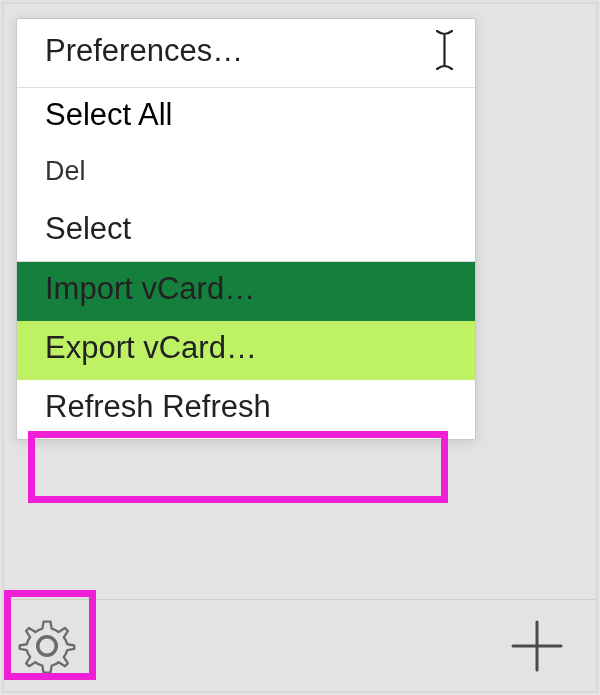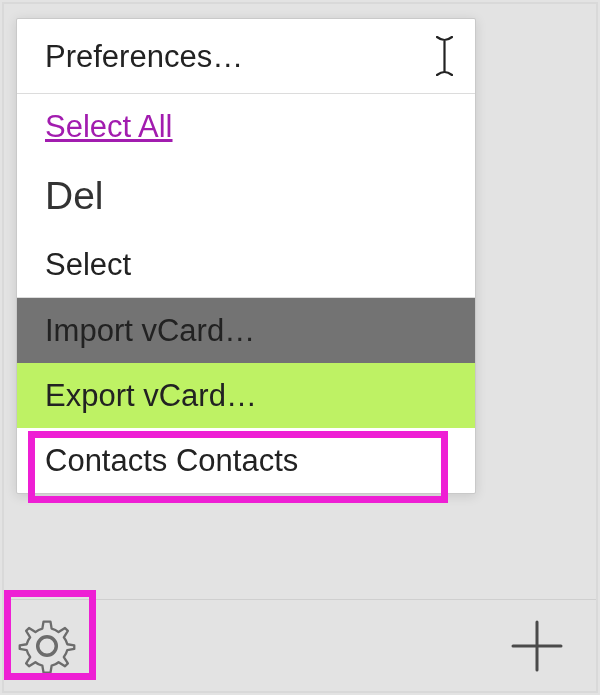--- a/index.html
+++ b/index.html
@@ -39,42 +39,41 @@
     border-top: 1px solid #dcdcdc;
   }
   .menu-group:first-child {
     border-top: none;
   }
 
   .menu-item {
     display: flex;
     align-items: center;
     justify-content: space-between;
-    padding: 17px 22px 17px 28px;
+    padding: 11px 22px 17px 28px;
     font-size: 31px;
     line-height: 1;
     color: #222;
     cursor: pointer;
     position: relative;
     text-align: center;
   }
   .menu-item .label {
     white-space: nowrap;
   }
   .menu-item .shortcut {
     color: #333;
-    font-size: 39px;
+    font-size: 27px;
   }
   .menu-item.disabled {
-    color: #a21caf;
+    color: #000000;
     cursor: default;
-    text-decoration: underline;
   }
   .menu-item.highlighted {
-    background: #737373;
+    background: #15803d;
   }
   .menu-item.hovered {
     background: #bef264;
   }
 
   
   .text-caret {
     display: inline-block;
     vertical-align: middle;
     margin-left: 2px;
@@ -158,21 +157,21 @@
   </div>
 
   <div class="menu-group">
     <div class="menu-item highlighted">
       <span class="label">Import vCard…</span>
     </div>
     <div class="menu-item hovered">
       <span class="label">Export vCard…</span>
     </div>
     <div class="menu-item">
-      <span class="label">Contacts Contacts</span>
+      <span class="label">Refresh Refresh</span>
     </div>
   </div>
 
 </div>
 
 <div class="callout callout-export"></div>
 
 <div class="toolbar">
   <div class="gear-btn" title="Settings">
     <span>

